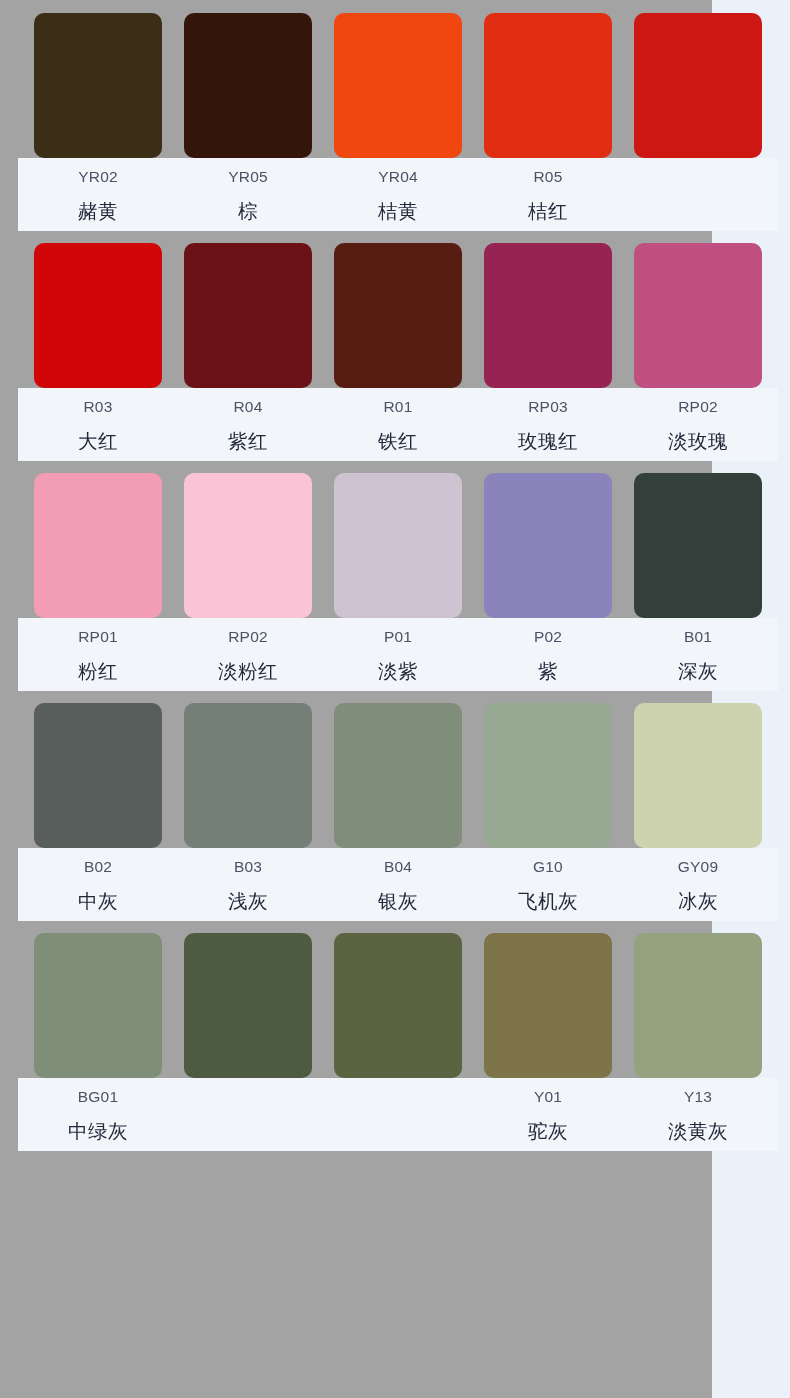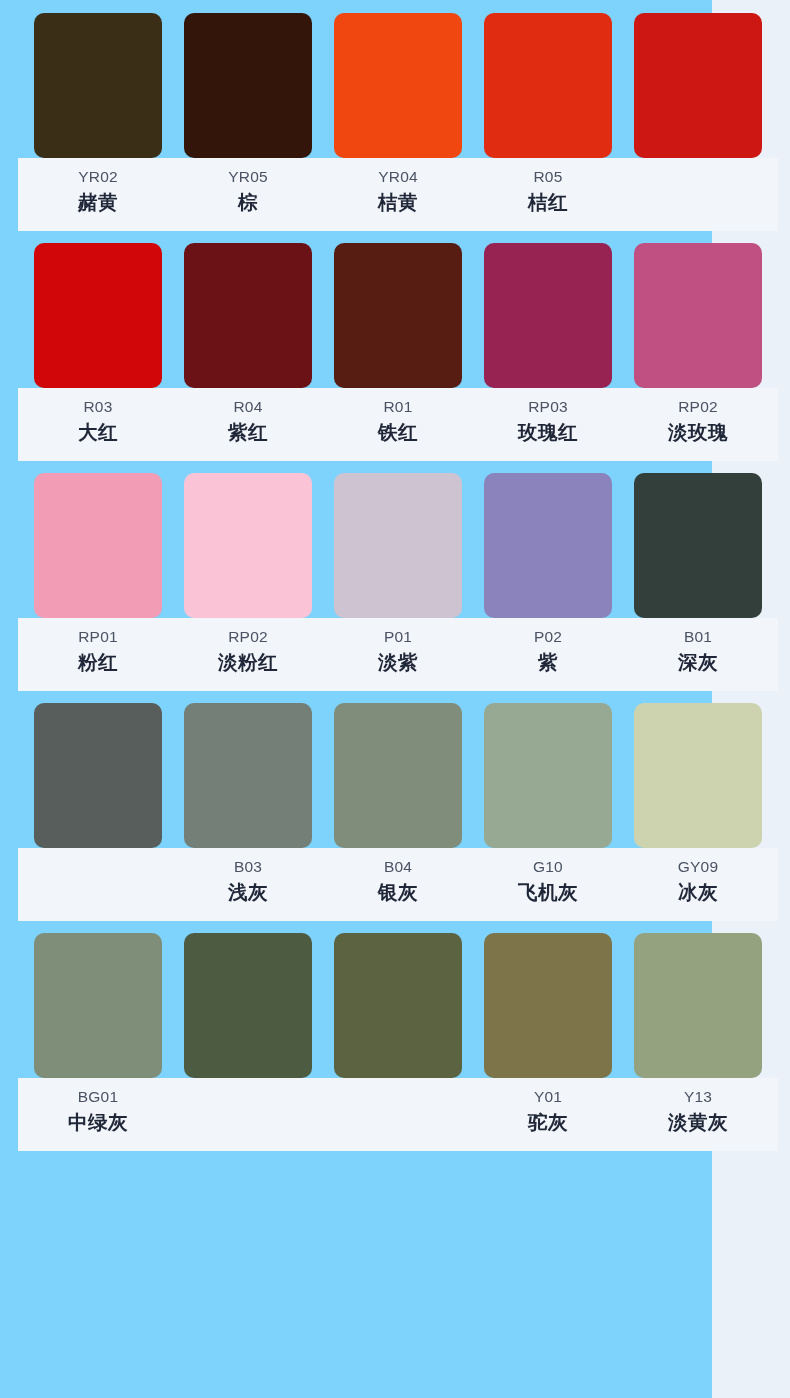--- a/index.html
+++ b/index.html
@@ -14,21 +14,21 @@
     background: #eaf1f9;
     font-family: "Liberation Sans", "DejaVu Sans", sans-serif;
     -webkit-font-smoothing: antialiased;
   }
 
   #palette-page {
     position: relative;
     width: 712px;
     height: 1398px;
     box-sizing: border-box;
-    background: #7dd3fc;
+    background: #a3a3a3;
   }
 
   .swatch-grid {
     position: absolute;
     left: 34px;
     top: 13px;
     width: 760px;
     display: grid;
     grid-template-columns: repeat(5, 128px);
     grid-auto-rows: 230px;
@@ -74,26 +74,26 @@
     display: block;
     font-size: 15.5px;
     line-height: 20px;
     letter-spacing: 0.2px;
     color: #4b5263;
     font-weight: 400;
   }
 
   .swatch-name {
     display: block;
-    margin-top: 2px;
+    margin-top: 11px;
     font-size: 19.5px;
     line-height: 26px;
     letter-spacing: 0.5px;
     color: #1f2738;
-    font-weight: 700;
+    font-weight: 400;
     text-align: center;
   }
 </style>
 </head>
 <body>
 
 <div id="palette-page">
   <div class="swatch-grid">
       <div class="swatch-cell">
         <div class="label-panel"></div>
@@ -207,20 +207,24 @@
         <div class="label-panel"></div>
         <div class="swatch-chip" style="background: rgb(51, 63, 58);"></div>
         <div class="swatch-caption">
           <span class="swatch-code">B01</span>
           <span class="swatch-name">深灰</span>
         </div>
       </div>
       <div class="swatch-cell">
         <div class="label-panel"></div>
         <div class="swatch-chip" style="background: rgb(88, 94, 92);"></div>
+        <div class="swatch-caption">
+          <span class="swatch-code">B02</span>
+          <span class="swatch-name">中灰</span>
+        </div>
       </div>
       <div class="swatch-cell">
         <div class="label-panel"></div>
         <div class="swatch-chip" style="background: rgb(115, 127, 119);"></div>
         <div class="swatch-caption">
           <span class="swatch-code">B03</span>
           <span class="swatch-name">浅灰</span>
         </div>
       </div>
       <div class="swatch-cell">

